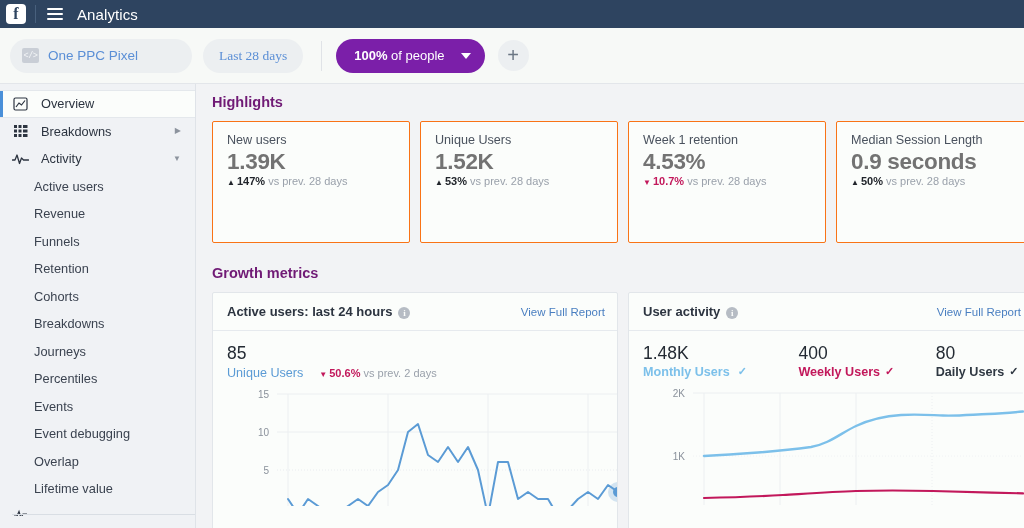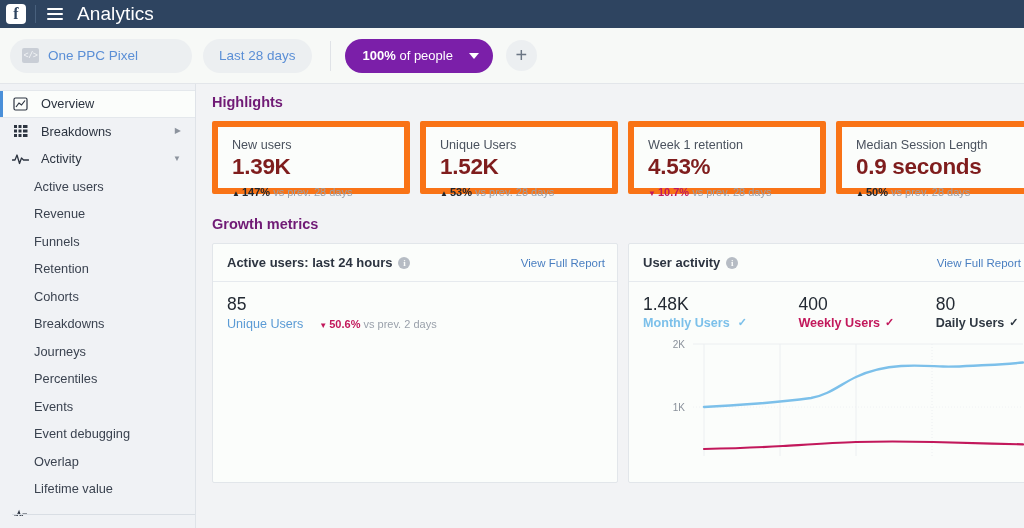--- a/index.html
+++ b/index.html
@@ -24,21 +24,21 @@
     font-family: "Liberation Serif", serif;
     font-weight: bold; font-size: 16px;
     display: flex; align-items: center; justify-content: center;
     line-height: 1; padding-bottom: 1px;
     flex: 0 0 auto;
   }
   .nav-sep { width: 1px; height: 18px; background: #48607d; margin: 0 11px 0 9px; }
   .hamburger { width: 16px; display: flex; flex-direction: column; gap: 3px; flex: 0 0 auto; }
   .hamburger span { display: block; height: 2px; background: #ffffff; border-radius: 1px; }
   #topbar .app-title {
-    color: #ffffff; font-size: 19px; margin-left: 14px; letter-spacing: .1px;
+    color: #ffffff; font-size: 15px; margin-left: 14px; letter-spacing: .1px;
   }
 
   
   #filterbar {
     height: 56px; width: 100%;
     background: #f7f9f7;
     border-bottom: 1px solid #e3e6ea;
     display: flex; align-items: center;
     padding-left: 10px;
   }
@@ -52,21 +52,21 @@
     background: #eceff1; color: #5b8fd6;
   }
   #pixel-pill { width: 182px; padding-left: 12px; }
   .pixel-icon {
     width: 17px; height: 15px; border-radius: 2px;
     background: #c9ced6; color: #f3f5f7;
     font-size: 8.5px; font-family: "Liberation Mono", monospace;
     display: flex; align-items: center; justify-content: center;
     margin-right: 9px; flex: 0 0 auto; letter-spacing: -0.5px;
   }
-  #date-pill { margin-left: 11px; }
+  #date-pill { margin-left: 11px; font-family: Liberation Serif, serif; }
   .bar-sep { width: 1px; height: 30px; background: #e0e3e7; margin: 0 14px 0 18px; }
   #people-pill {
     background: #7b1fa9; color: #ffffff;
     font-size: 13px; font-weight: bold;
     padding: 0 14px 0 18px; min-width: 142px;
     justify-content: space-between;
   }
   #people-pill .pct-light { font-weight: normal; }
   .caret-down {
     width: 0; height: 0; margin-left: 16px;
@@ -134,28 +134,28 @@
     flex: 1 1 auto; background: #f2f3f5;
     padding: 10px 0 0 16px; overflow: hidden;
     position: relative;
   }
   .sec-title {
     font-size: 14.5px; font-weight: bold; color: #701a75;
     margin-bottom: 11px;
   }
   #highlights-row { display: flex; gap: 10px; }
   .hcard {
-    width: 198px; flex: 0 0 198px; height: 73px;
-    background: #fbfdfb; border: 6px solid #f97316; border-radius: 2px;
+    width: 198px; flex: 0 0 198px; height: 122px;
+    background: #fbfdfb; border: 1px solid #f97316; border-radius: 2px;
     padding: 11px 0 0 14px;
   }
   .hcard-label { font-size: 12.6px; color: #4a525e; margin-bottom: 3px; }
   .hcard-value {
-    font-size: 22.5px; font-weight: bold; color: #7f1d1d;
-    letter-spacing: -0.3px; margin-bottom: 6px; line-height: 1.1;
+    font-size: 22.5px; font-weight: bold; color: #737373;
+    letter-spacing: -0.3px; line-height: 1.1;
   }
   .hcard-delta { font-size: 11px; color: #9aa1ab; }
   .hcard-delta b { font-weight: bold; }
   .up { color: #21252b; }
   .down { color: #c2185b; }
   .tri-up, .tri-dn { display: inline-block; margin-right: 2px; font-size: 8px; }
   .tri-up { color: #21252b; }
   .tri-dn { color: #c2185b; }
 
   #growth-title { margin-top: 22px; }
@@ -165,21 +165,21 @@
     flex: 0 0 auto; width: 406px;
     background: #fbfdfb; border: 1px solid #e2e6ea; border-radius: 2px;
     height: 240px; overflow: hidden;
   }
   .chart-head {
     height: 38px; display: flex; align-items: center;
     justify-content: space-between;
     padding: 0 12px 0 14px;
     border-bottom: 1px solid #e6eaee;
   }
-  .chart-head-left { display: flex; align-items: center; font-size: 13px; font-weight: bold; color: #2c3440; }
+  .chart-head-left { display: flex; align-items: flex-end; font-size: 13px; font-weight: bold; color: #2c3440; }
   .info-ico {
     width: 12px; height: 12px; border-radius: 50%;
     background: #b6bcc4; color: #fbfdfb;
     font-size: 9px; font-family: "Liberation Serif", serif;
     display: flex; align-items: center; justify-content: center;
     margin-left: 6px; font-weight: bold;
   }
   .link { color: #4a7fc1; font-size: 11.5px; }
   .chart-body { padding: 12px 0 0 14px; }
   .big-num { font-size: 17.5px; color: #232a33; line-height: 1.2; }
@@ -336,20 +336,42 @@
             <span>Active users: last 24 hours</span>
             <span class="info-ico">i</span>
           </div>
           <span class="link">View Full Report</span>
         </div>
         <div class="chart-body">
           <div class="big-num">85</div>
           <div class="stat-line">
             <span class="stat-sub">Unique Users</span>
             <span class="delta-sm"><span class="tri-dn">▼</span><b class="down">50.6%</b> <span>vs prev. 2 days</span></span>
+          </div>
+          <div class="plot">
+            <svg width="392" height="120" viewBox="0 0 392 120">
+
+              <line x1="50" y1="8" x2="392" y2="8" stroke="#eceff1" stroke-width="1"></line>
+              <line x1="50" y1="46" x2="392" y2="46" stroke="#eceff1" stroke-width="1"></line>
+              <line x1="50" y1="84" x2="392" y2="84" stroke="#e9ecef" stroke-width="1" stroke-dasharray="1 2"></line>
+
+              <line x1="61" y1="8" x2="61" y2="120" stroke="#eceff1" stroke-width="1"></line>
+              <line x1="161" y1="8" x2="161" y2="120" stroke="#eceff1" stroke-width="1"></line>
+              <line x1="261" y1="8" x2="261" y2="120" stroke="#eceff1" stroke-width="1"></line>
+              <line x1="361" y1="8" x2="361" y2="120" stroke="#eceff1" stroke-width="1"></line>
+
+              <text x="42" y="12" text-anchor="end" font-family="Liberation Sans, sans-serif" font-size="10" fill="#8a919b">15</text>
+              <text x="42" y="50" text-anchor="end" font-family="Liberation Sans, sans-serif" font-size="10" fill="#8a919b">10</text>
+              <text x="42" y="88" text-anchor="end" font-family="Liberation Sans, sans-serif" font-size="10" fill="#8a919b">5</text>
+
+              <polyline fill="none" stroke="#5b9bd5" stroke-width="2" stroke-linejoin="round" stroke-linecap="round" points="61,113 71,128 81,113 91,120 101,128 111,128 121,120 131,113 141,120 151,106 161,99 171,84 181,46 191,38 201,69 211,76 221,61 231,76 241,61 251,84 261,130 271,76 281,76 291,113 301,106 311,113 321,113 331,130 341,124 351,113 361,106 371,113 381,99 391,106"></polyline>
+
+              <circle cx="391" cy="106" r="10" fill="#5b9bd5" opacity="0.25"></circle>
+              <circle cx="391" cy="106" r="5" fill="#5b9bd5"></circle>
+            </svg>
           </div>
         </div>
       </div>
 
       <div class="chart-card">
         <div class="chart-head">
           <div class="chart-head-left">
             <span>User activity</span>
             <span class="info-ico">i</span>
           </div>

